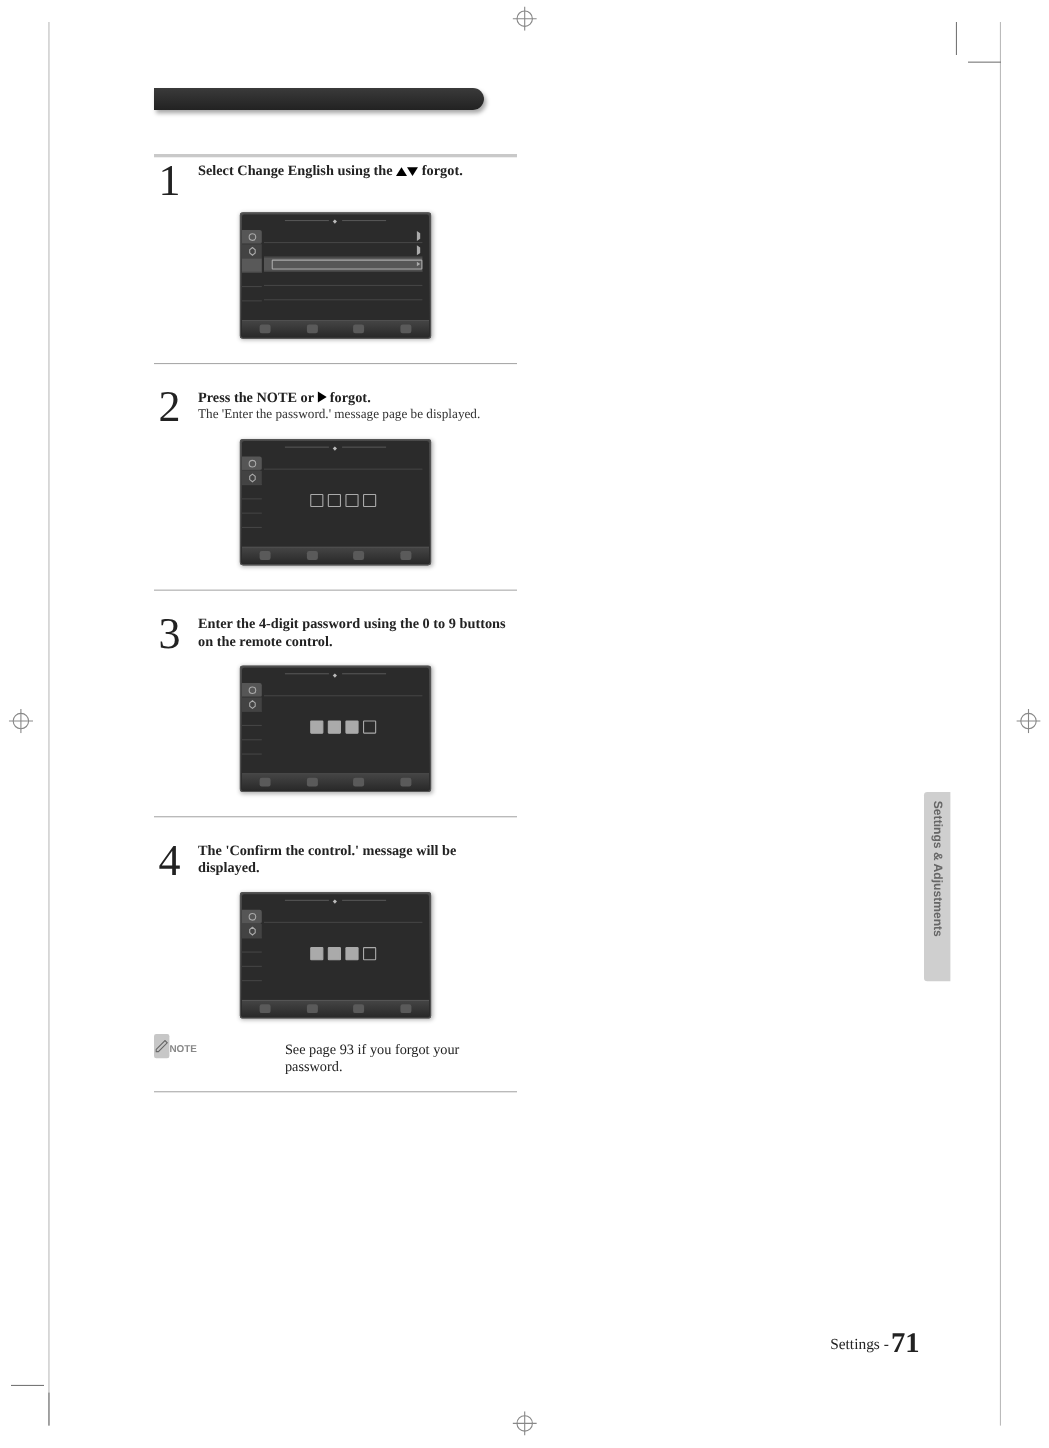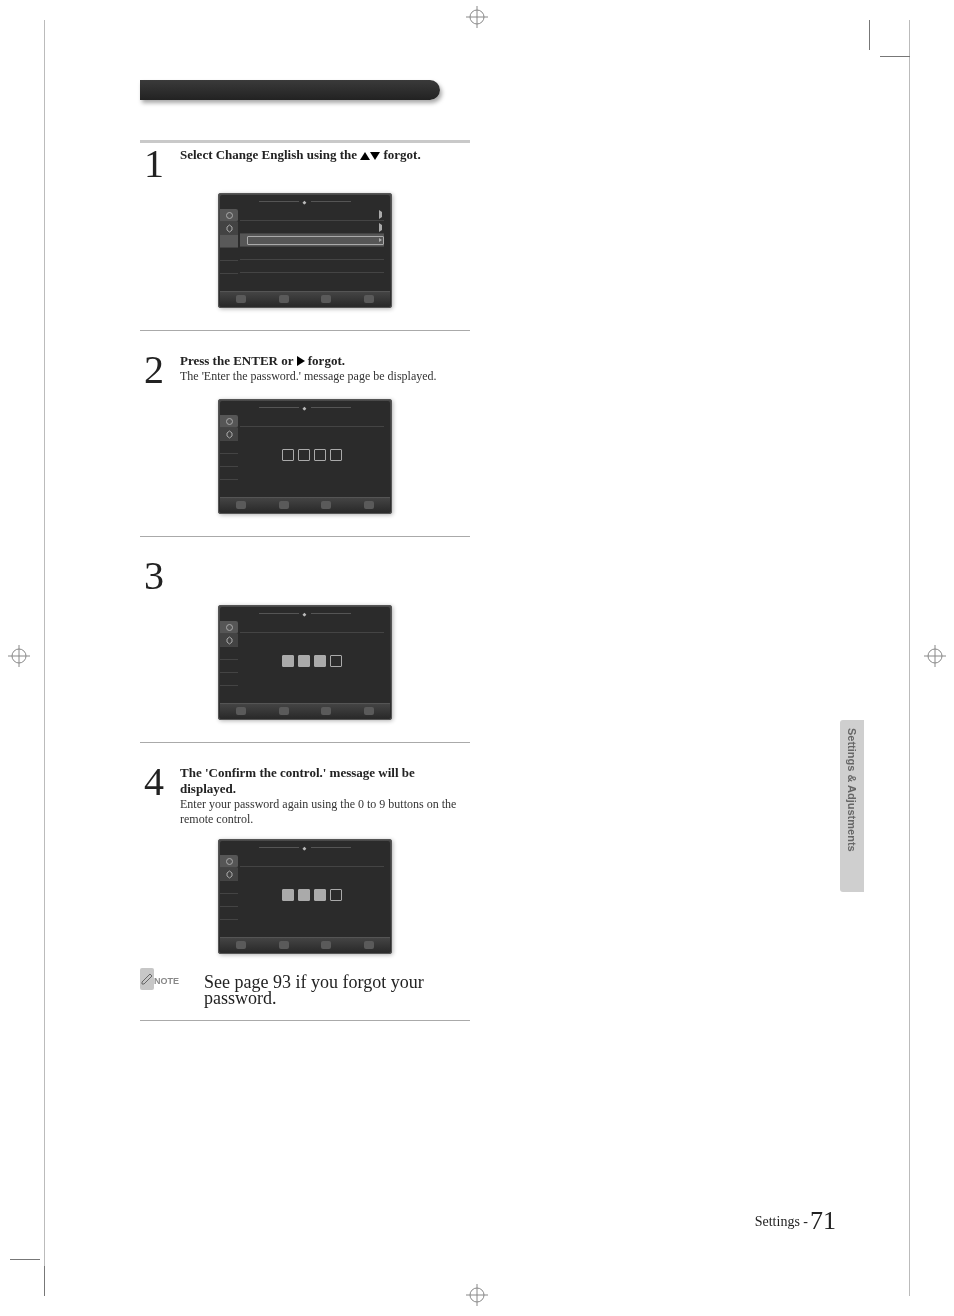--- a/index.html
+++ b/index.html
@@ -117,21 +117,21 @@
   .pin-label{ text-align:center; color:#aaa; font-size:5px; margin-top:4px;}
   .tv-main .filler-row{height:12px;border-bottom:1px solid #444;}
 
   
   .note-block{ display:flex; gap:14px; align-items:flex-start; margin-top:14px;}
   .note-icon-box{
     width:22px;height:22px;background:#c7c7c7;border-radius:2px;display:flex;align-items:center;justify-content:center;
   }
   .note-label{font-family:Arial,Helvetica,sans-serif;font-size:9px;font-weight:700;color:#888;margin-top:4px;text-align:center;width:22px;}
   .note-left{width:26px;display:flex;flex-direction:row;align-items:center;}
-  .note-text{font-size:18px;line-height:16px;margin-left:24px;margin-top:6px;}
+  .note-text{font-size:13px;line-height:16px;margin-left:79px;margin-top:6px;}
 
   
   .side-label{
     position:absolute;
     right: 90px;
     top: 720px;
     width: 24px;
     height: 172px;
     background:#cfcfcf;
     border-radius: 3px 0 0 3px;
@@ -151,21 +151,21 @@
 
   .footer{
     position:absolute;
     right: 118px;
     bottom: 80px;
     font-family: "Times New Roman", serif;
     font-size:14px;
   }
   .footer .pg{
     font-size:26px;
-    font-weight:400;
+    font-weight:700;
     vertical-align:-3px;
     margin-left:2px;
   }
 </style>
 </head>
 <body>
 
 <div class="page">
 
   <div class="trim-v left"></div>
@@ -264,21 +264,21 @@
           <div class="foot-btn"></div>
         </div>
       </div>
     </div>
 
     <div class="thin-rule"></div>
 
     <div class="step">
       <div class="step-num">2</div>
       <div class="step-body">
-        <b><span>Press the ENTER or </span><span class="tri-right"></span><span> forgot.</span></b>
+        <b><span>Press the NOTE or </span><span class="tri-right"></span><span> forgot.</span></b>
         <div class="step-sub">The 'Enter the password.' message page be displayed.</div>
       </div>
     </div>
     <div class="tv">
       <div class="tv-inner">
         <div class="tv-title"><span>◆</span></div>
         <div class="tv-body">
           <div class="tv-side">
             <div class="side-tab active">
                 <svg class="side-icon">
@@ -314,20 +314,23 @@
           <div class="foot-btn"></div>
           <div class="foot-btn"></div>
         </div>
       </div>
     </div>
 
     <div class="thin-rule"></div>
 
     <div class="step">
       <div class="step-num">3</div>
+      <div class="step-body">
+        <b><span>Enter the 4-digit password using the 0 to 9 buttons on the remote control.</span></b>
+      </div>
     </div>
     <div class="tv">
       <div class="tv-inner">
         <div class="tv-title"><span>◆</span></div>
         <div class="tv-body">
           <div class="tv-side">
             <div class="side-tab active">
                 <svg class="side-icon">
                   <circle cx="4.5" cy="4.5" r="3" fill="none" stroke="#aaa" stroke-width="1"></circle>
                 </svg>
@@ -363,21 +366,20 @@
         </div>
       </div>
     </div>
 
     <div class="thin-rule"></div>
 
     <div class="step">
       <div class="step-num">4</div>
       <div class="step-body">
         <b><span>The 'Confirm the control.' message will be displayed.</span></b>
-        <div class="step-sub">Enter your password again using the 0 to 9 buttons on the remote control.</div>
       </div>
     </div>
     <div class="tv">
       <div class="tv-inner">
         <div class="tv-title"><span>◆</span></div>
         <div class="tv-body">
           <div class="tv-side">
             <div class="side-tab active">
                 <svg class="side-icon">
                   <circle cx="4.5" cy="4.5" r="3" fill="none" stroke="#aaa" stroke-width="1"></circle>

